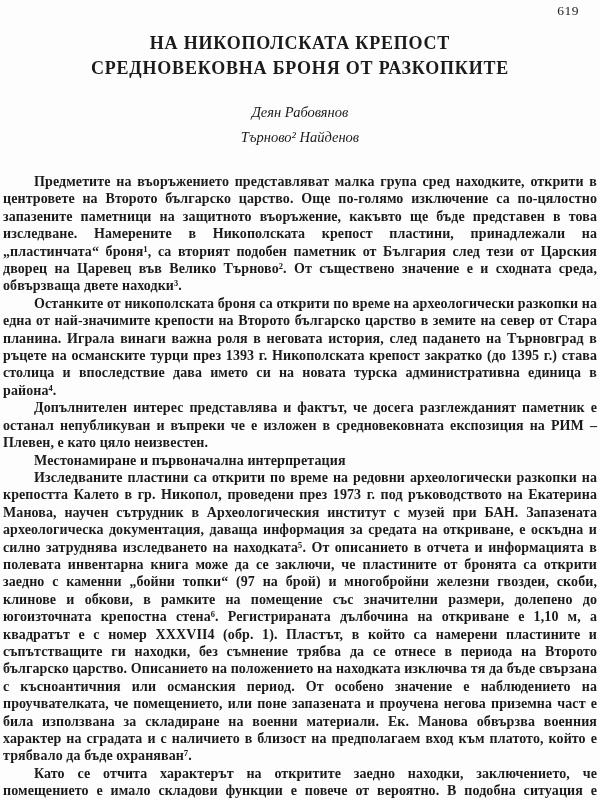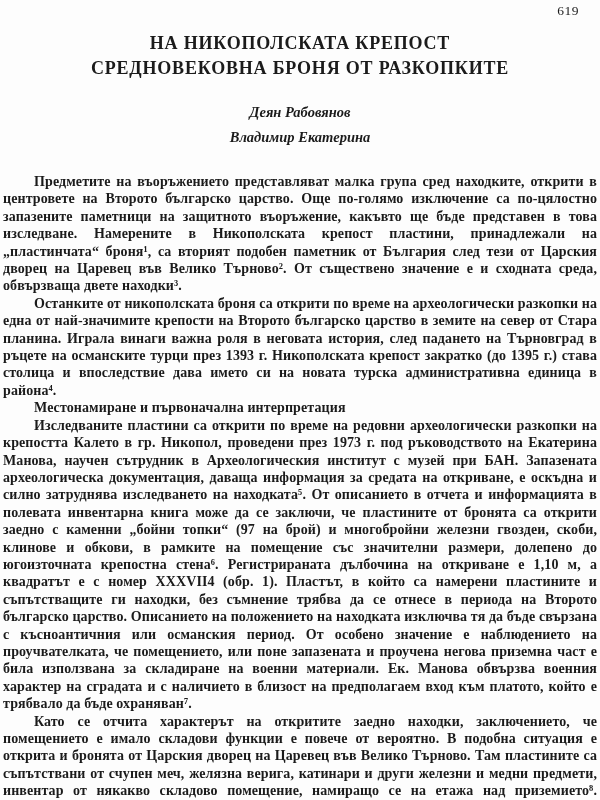--- a/index.html
+++ b/index.html
@@ -37,21 +37,20 @@
     display: block;
   }
   .authors {
     margin-top: 19px;
     text-align: center;
     font-style: italic;
     font-size: 14.5px;
   }
   .author {
     line-height: 25px;
-    font-weight: bold;
   }
   .body-text {
     margin-top: 23px;
     font-size: 14px;
     line-height: 17.4px;
     text-align: justify;
     letter-spacing: 0.1px;
   }
   .body-text p {
     margin: 0;
@@ -70,24 +69,25 @@
 
   <div class="page-number">619</div>
 
   <h1 class="title">
     <span class="title-line">НА НИКОПОЛСКАТА КРЕПОСТ</span>
     <span class="title-line">СРЕДНОВЕКОВНА БРОНЯ ОТ РАЗКОПКИТЕ</span>
   </h1>
 
   <div class="authors">
     <div class="author">Деян Рабовянов</div>
-    <div class="author">Владимир Екатерина</div>
+    <div class="author">Търново² Найденов</div>
   </div>
 
   <div class="body-text">
     <p>Предметите на въоръжението представляват малка група сред находките, открити в центровете на Второто българско царство. Още по-голямо изключение са по-цялостно запазените паметници на защитното въоръжение, какъвто ще бъде представен в това изследване. Намерените в Никополската крепост пластини, принадлежали на „пластинчата“ броня¹, са вторият подобен паметник от България след тези от Царския дворец на Царевец във Велико Търново². От съществено значение е и сходната среда, обвързваща двете находки³.</p>
     <p>Останките от никополската броня са открити по време на археологически разкопки на една от най-значимите крепости на Второто българско царство в земите на север от Стара планина. Играла винаги важна роля в неговата история, след падането на Търновград в ръцете на османските турци през 1393 г. Никополската крепост закратко (до 1395 г.) става столица и впоследствие дава името си на новата турска административна единица в района⁴.</p>
+    <p>Допълнителен интерес представлява и фактът, че досега разглежданият паметник е останал непубликуван и въпреки че е изложен в средновековната експозиция на РИМ – Плевен, е като цяло неизвестен.</p>
     <p class="section-heading">Местонамиране и първоначална интерпретация</p>
     <p>Изследваните пластини са открити по време на редовни археологически разкопки на крепостта Калето в гр. Никопол, проведени през 1973 г. под ръководството на Екатерина Манова, научен сътрудник в Археологическия институт с музей при БАН. Запазената археологическа документация, даваща информация за средата на откриване, е оскъдна и силно затруднява изследването на находката⁵. От описанието в отчета и информацията в полевата инвентарна книга може да се заключи, че пластините от бронята са открити заедно с каменни „бойни топки“ (97 на брой) и многобройни железни гвоздеи, скоби, клинове и обкови, в рамките на помещение със значителни размери, долепено до югоизточната крепостна стена⁶. Регистрираната дълбочина на откриване е 1,10 м, а квадратът е с номер XXXVII4 (обр. 1). Пластът, в който са намерени пластините и съпътстващите ги находки, без съмнение трябва да се отнесе в периода на Второто българско царство. Описанието на положението на находката изключва тя да бъде свързана с късноантичния или османския период. От особено значение е наблюдението на проучвателката, че помещението, или поне запазената и проучена негова приземна част е била използвана за складиране на военни материали. Ек. Манова обвързва военния характер на сградата и с наличието в близост на предполагаем вход към платото, който е трябвало да бъде охраняван⁷.</p>
     <p>Като се отчита характерът на откритите заедно находки, заключението, че помещението е имало складови функции е повече от вероятно. В подобна ситуация е открита и бронята от Царския дворец на Царевец във Велико Търново. Там пластините са съпътствани от счупен меч, желязна верига, катинари и други железни и медни предмети, инвентар от някакво складово помещение, намиращо се на етажа над приземието⁸. Откритите в Никополската крепост заедно с пластините от бронята</p>
   </div>
 
 </div>
 
 </body></html>

